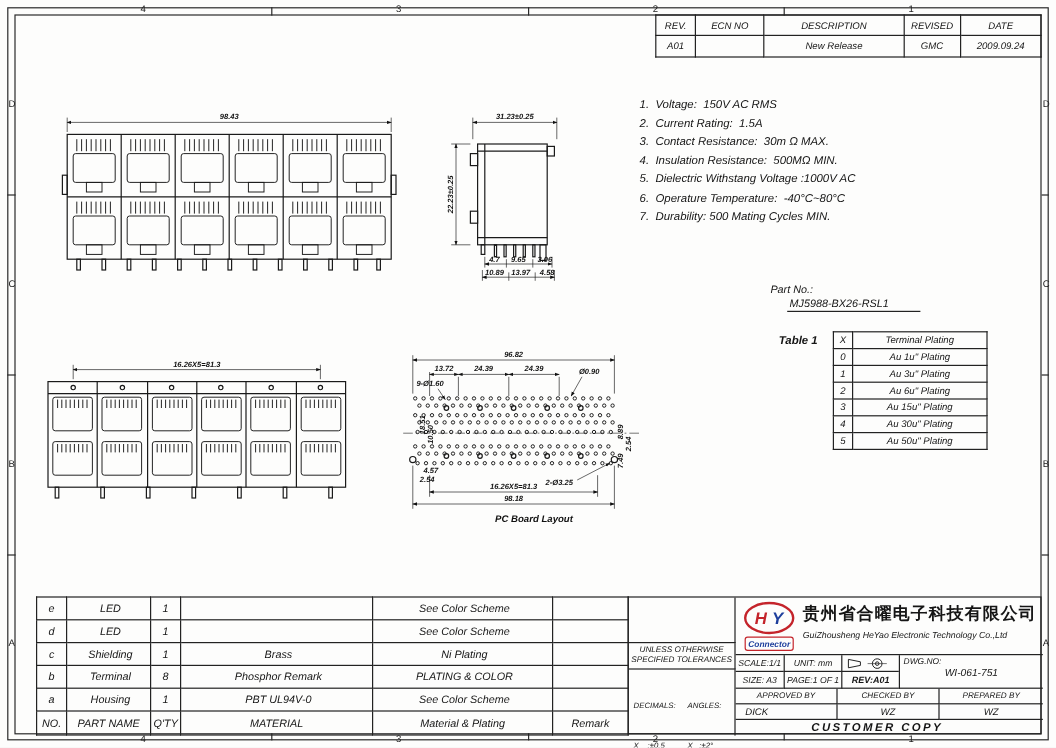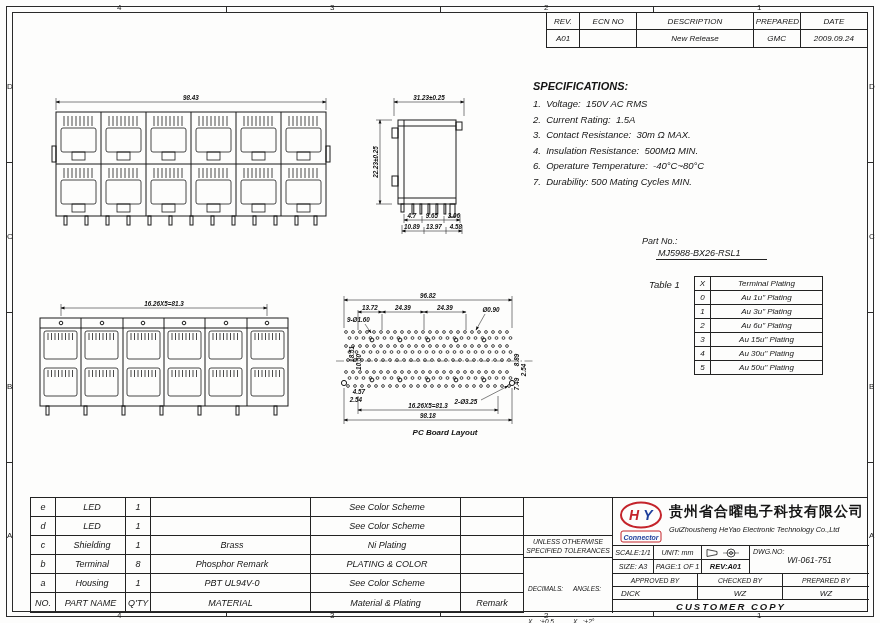--- a/index.html
+++ b/index.html
@@ -17,21 +17,21 @@
   .tl { text-align:center; padding-left:5px !important; }
   .small { font-size:8px !important; }
 
   .specs { position:absolute; left:533px; top:80px; width:332px; font-style:italic; }
   .specs .title { font-size:11px; font-weight:bold; margin-bottom:4px; }
   .specs .item { font-size:9.5px; line-height:15.5px; white-space:pre; }
 
   .partno-label { position:absolute; left:642px; top:236px; font-size:9px; font-style:italic; }
   .partno-value { position:absolute; left:656px; top:248px; font-size:9px; font-style:italic;
                   border-bottom:1px solid #222; padding:0 26px 1px 2px; }
-  .t1caption { position:absolute; left:649px; top:279px; font-size:9.5px; font-weight:normal; font-style:italic; }
+  .t1caption { position:absolute; left:649px; top:279px; font-size:9.5px; font-weight:bold; font-style:italic; }
 
   .dwg { position:absolute; }
   .dwg line, .dwg rect, .dwg circle, .dwg ellipse, .dwg polygon, .dwg path { stroke:#1a1a1a; fill:none; stroke-width:1; }
   .dwg .d { stroke-width:.55; }
   .dwg use { stroke:#1a1a1a; fill:none; stroke-width:.8; }
   .dwg text { font:italic 600 6.3px "Liberation Sans", sans-serif; fill:#111; stroke:none; text-anchor:middle; }
   .dwg text.ts { text-anchor:start; }
   .dwg .cl { stroke-dasharray:8 2.5 1.5 2.5; stroke-width:.5; }
   .dwg text.cap { font-size:8px; font-weight:bold; }
 
@@ -143,39 +143,39 @@
         <col style="width:57px">
         <col style="width:116px">
         <col style="width:47px">
         <col style="width:67px">
       </colgroup>
     <tbody>
         <tr style="height:17px">
       <td class="small">REV.</td>
       <td class="small">ECN NO</td>
       <td class="small">DESCRIPTION</td>
-      <td class="small">PREPARED</td>
+      <td class="small">REVISED</td>
       <td class="small">DATE</td>
     </tr>
     <tr style="height:18px">
       <td class="small">A01</td>
       <td class="small"></td>
       <td class="small">New Release</td>
       <td class="small">GMC</td>
       <td class="small">2009.09.24</td>
     </tr>
   </tbody>
     </table>
 
   <div class="specs">
-    <div class="title">SPECIFICATIONS:</div>
     <div class="item">1.  Voltage:  150V AC RMS</div>
     <div class="item">2.  Current Rating:  1.5A</div>
     <div class="item">3.  Contact Resistance:  30m Ω MAX.</div>
     <div class="item">4.  Insulation Resistance:  500MΩ MIN.</div>
+    <div class="item">5.  Dielectric Withstang Voltage :1000V AC</div>
     <div class="item">6.  Operature Temperature:  -40°C~80°C</div>
     <div class="item">7.  Durability: 500 Mating Cycles MIN.</div>
   </div>
 
   <div class="partno-label">Part No.:</div>
   <div class="partno-value">MJ5988-BX26-RSL1</div>
 
   <div class="t1caption">Table 1</div>
   <table class="grid" style="left:694px;top:276px;width:128px">
     <colgroup>

